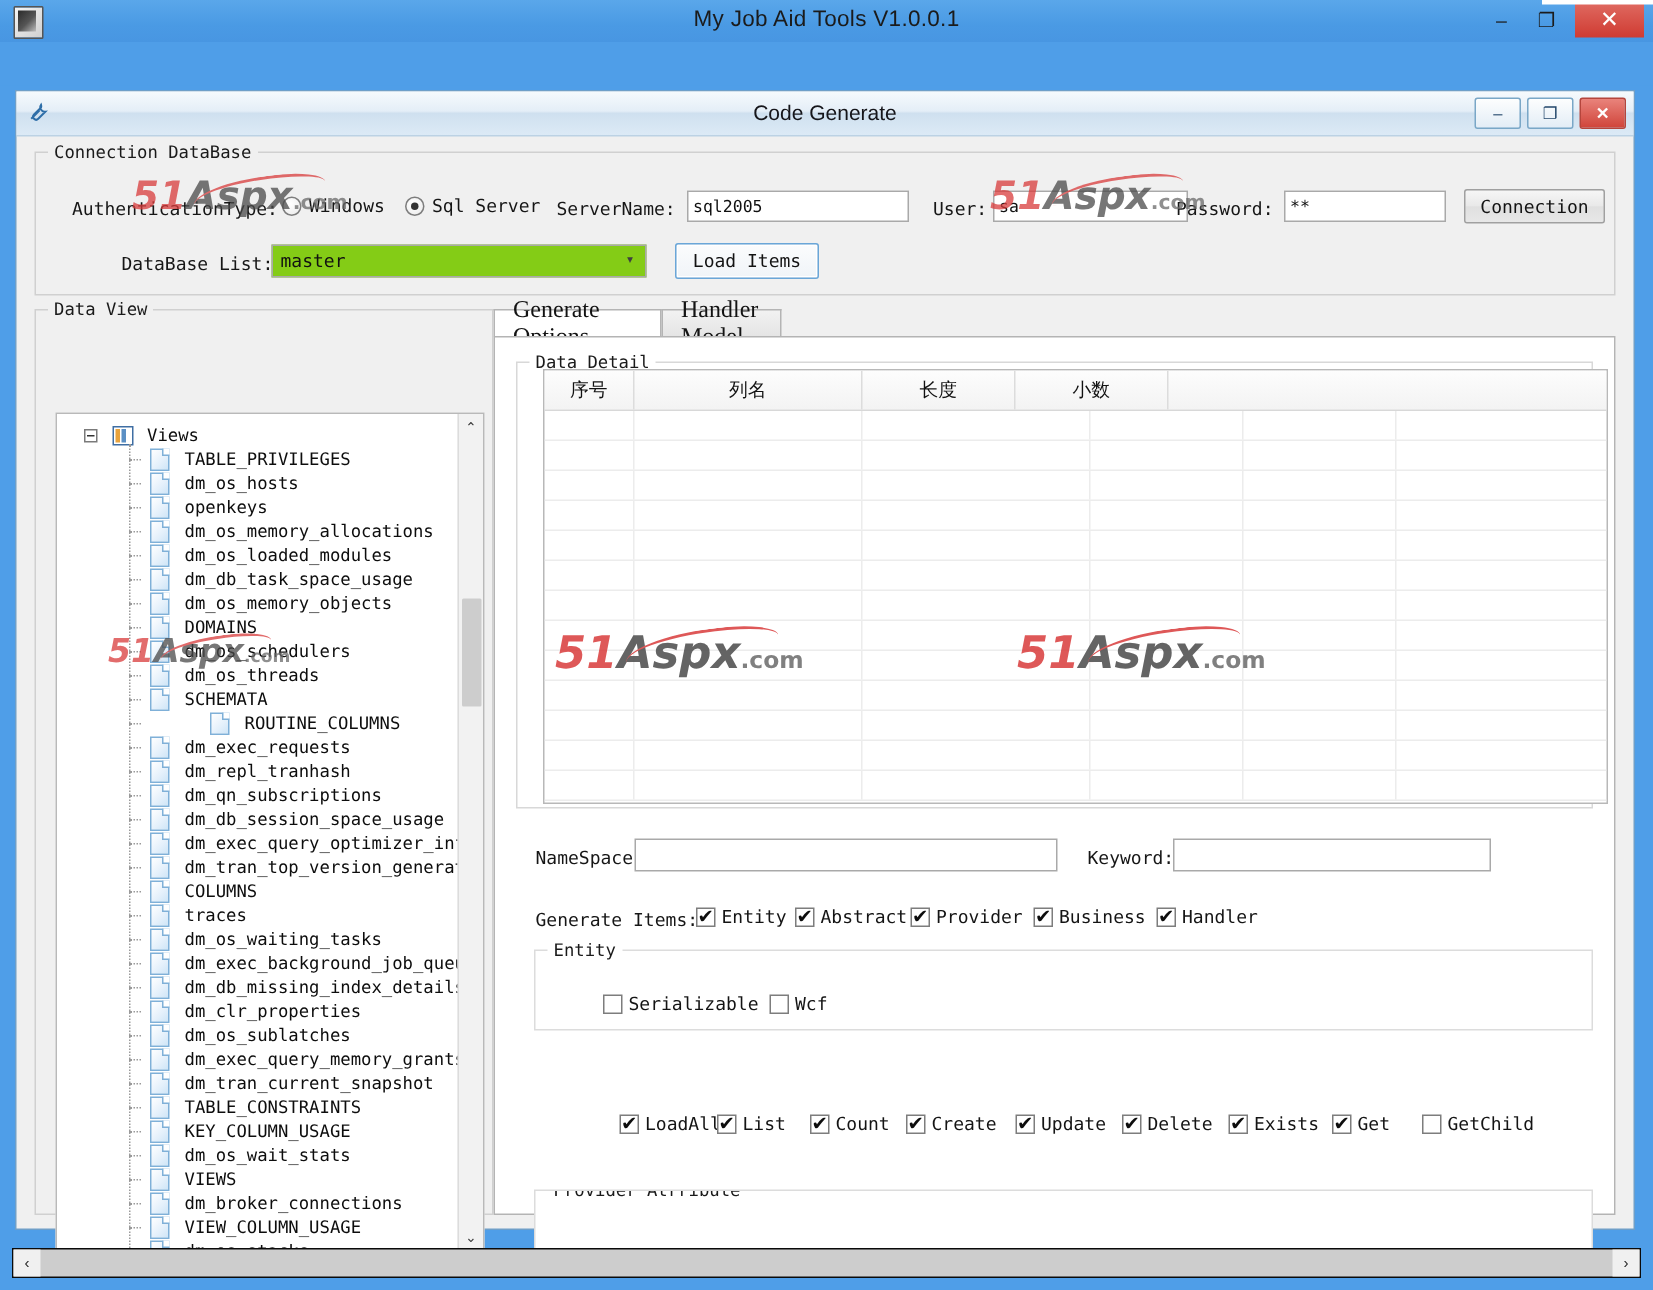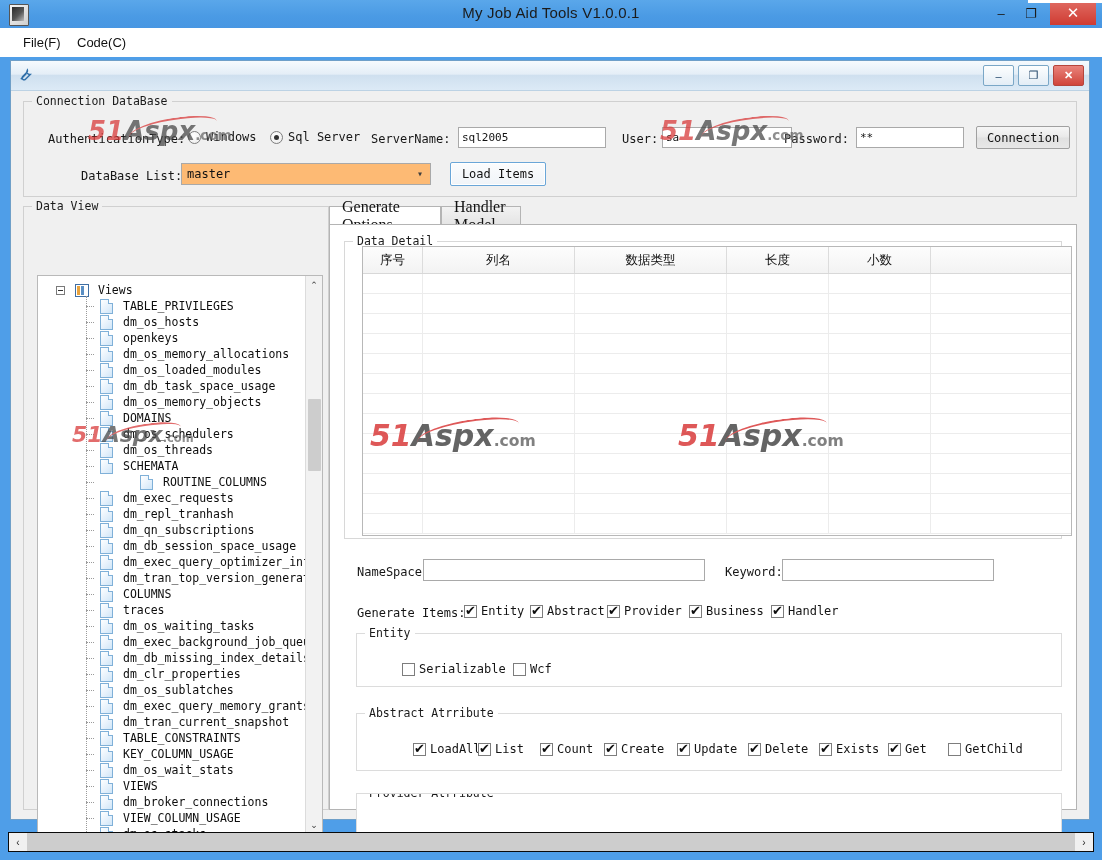--- a/index.html
+++ b/index.html
@@ -121,21 +121,21 @@
     background: linear-gradient(to bottom,#f6f6f6 0%,#e9e9e9 48%,#e0e0e0 52%,#e7e7e7 100%);
     font-family: "DejaVu Sans Mono", monospace; font-size: 12px; color:#131313;
     display:flex; align-items:center; justify-content:center;
   }
   .btn.focused {
     border: 1px solid #6aa6d8; box-shadow: inset 0 0 0 1px #ffffff;
     background: linear-gradient(to bottom,#fbfcfd 0%,#f0f4f8 100%);
   }
   .combo {
     position:absolute; box-sizing:border-box; height: 22px;
-    border: 1px solid #a9a9a9; background:#fdba74;
+    border: 1px solid #a9a9a9; background:#84cc16;
     font-family: "DejaVu Sans Mono", monospace; font-size: 12px; color:#111;
     padding: 2px 20px 2px 5px; line-height: 17px;
   }
   .combo .arrow {
     position:absolute; right: 4px; top: 4px; width: 12px; height: 12px;
     color:#3f3f3f; font-size: 10px; text-align:center; line-height:12px;
   }
   .radio { position:absolute; display:flex; align-items:center; gap:5px; }
   .radio .dot {
     width: 13px; height: 13px; border-radius: 50%;
@@ -288,33 +288,30 @@
     <div class="app-icon"></div>
     <div class="title-text">My Job Aid Tools V1.0.0.1</div>
     <div class="win-btns">
       <div class="win-btn">–</div>
       <div class="win-btn">❐</div>
       <div class="win-btn close">✕</div>
     </div>
   </div>
   <div class="top-stub"></div>
 
-  <div class="menubar">
-    <div class="menu-item" style="left:18px;">File(F)</div>
-    <div class="menu-item" style="left:72px;">Code(C)</div>
-  </div>
 
   <div class="mdi-client">
 
     <div class="child-window">
 
       <div class="child-titlebar">
         <svg class="ct-icon" viewBox="0 0 16 16">
           <path d="M3 13l6-6M10 3a3.2 3.2 0 0 0 3 5l-5 5a2 2 0 1 1-3-3l5-5a3.2 3.2 0 0 0 0-2z" fill="none" stroke="#2e6ea8" stroke-width="1.4"></path>
         </svg>
+        <div class="ct-title">Code Generate</div>
         <div class="ct-btns">
           <div class="ct-btn">–</div>
           <div class="ct-btn">❐</div>
           <div class="ct-btn close">✕</div>
         </div>
       </div>
 
       <div class="groupbox" style="left:12px; top:40px; width:1054px; height:96px;">
         <div class="gb-title">Connection DataBase</div>
 
@@ -593,21 +590,20 @@
       <div class="tabpage" style="left:318px; top:163px; width:748px; height:586px;">
 
         <div class="groupbox" style="left:14px; top:16px; width:718px; height:298px; border-color:#d8d8d8; background:#fff;">
           <div class="gb-title" style="background:#ffffff;">Data Detail</div>
         </div>
 
         <div class="grid">
           <div class="grid-header" id="grid-head">
               <div class="gh-cell" style="width: 60px; flex: 0 0 60px;">序号</div>
               <div class="gh-cell" style="width: 152px; flex: 0 0 152px;">列名</div>
-              <div class="gh-cell" style="width: 152px; flex: 0 0 152px;">数据类型</div>
               <div class="gh-cell" style="width: 102px; flex: 0 0 102px;">长度</div>
               <div class="gh-cell" style="width: 102px; flex: 0 0 102px;">小数</div>
               <div class="gh-cell" style="width: 140px; flex: 0 0 140px; border-right: none;"></div>
             </div>
           <div id="grid-body">
               <div class="grid-row">
                 <div class="gr-cell" style="width: 60px; flex: 0 0 60px;"></div>
                 <div class="gr-cell" style="width: 152px; flex: 0 0 152px;"></div>
                 <div class="gr-cell" style="width: 152px; flex: 0 0 152px;"></div>
                 <div class="gr-cell" style="width: 102px; flex: 0 0 102px;"></div>
@@ -750,23 +746,20 @@
             <div class="cb" style="left: 72px; top: 437px;">
               <span class="box"></span>
               <span class="cl">Serializable</span>
             </div>
             <div class="cb" style="left: 183px; top: 437px;">
               <span class="box"></span>
               <span class="cl">Wcf</span>
             </div>
           </div>
 
-        <div class="groupbox" style="left:26px; top:488px; width:706px; height:58px; border-color:#dcdcdc; background:#fff;">
-          <div class="gb-title" style="background:#ffffff;">Abstract Atrribute</div>
-        </div>
         <div id="abstract-items">
             <div class="cb checked" style="left: 72px; top: 517px; margin-left: 11px;">
               <span class="box"></span>
               <span class="cl">LoadAll</span>
             </div>
             <div class="cb checked" style="left: 148px; top: 517px;">
               <span class="box"></span>
               <span class="cl">List</span>
             </div>
             <div class="cb checked" style="left: 210px; top: 517px;">

